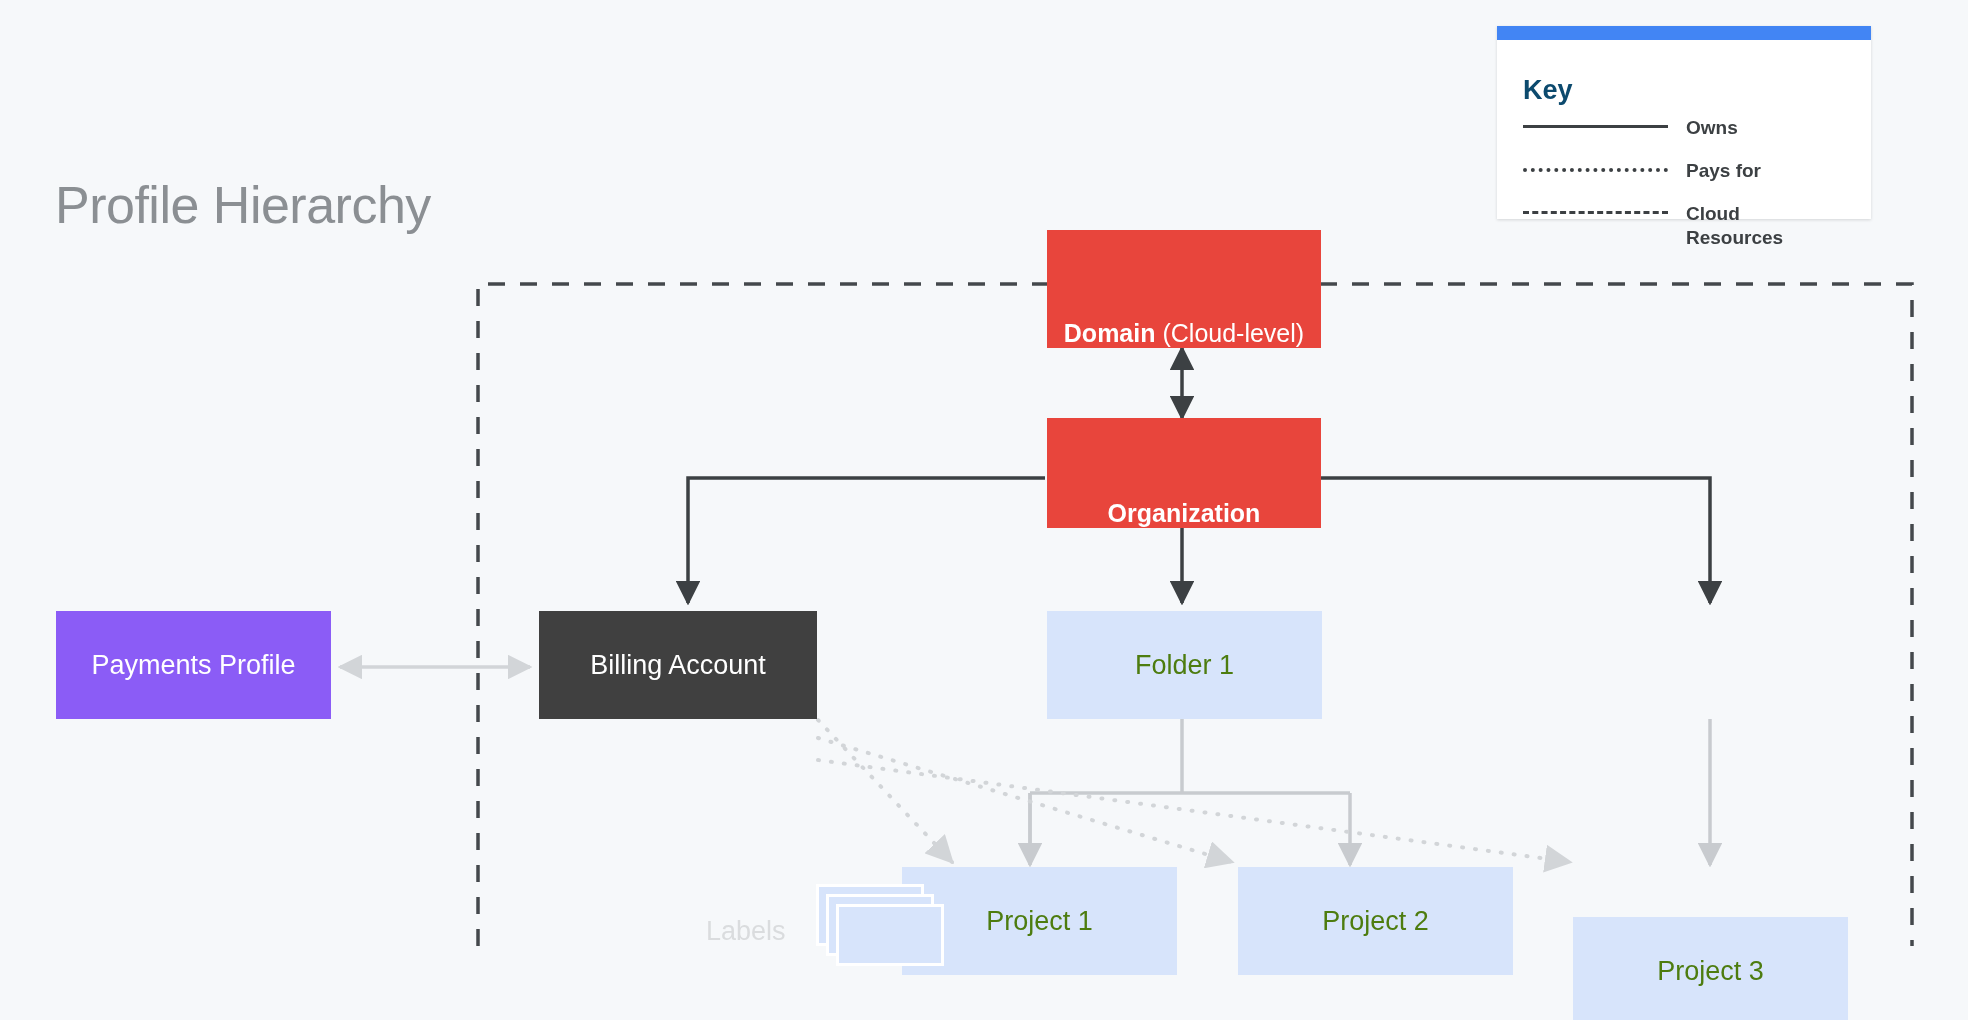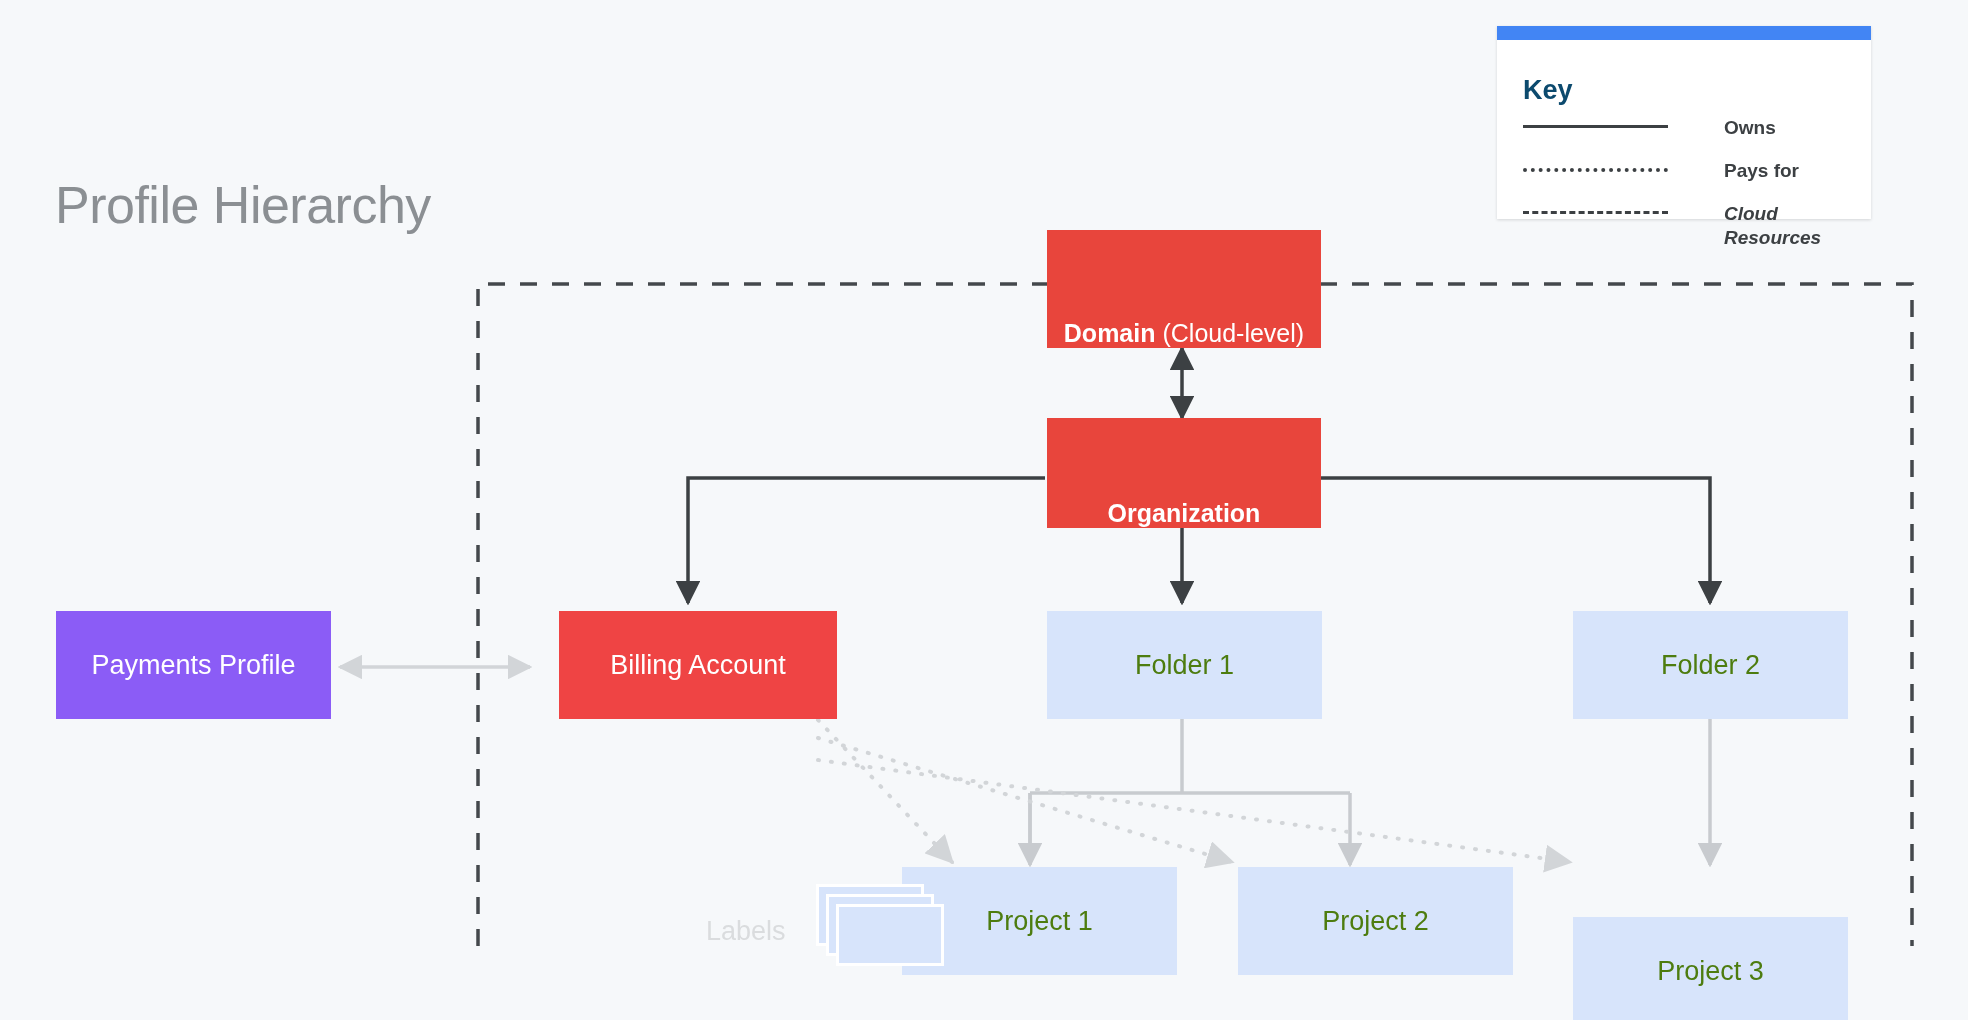--- a/index.html
+++ b/index.html
@@ -58,25 +58,24 @@
   .node-red .strong { font-weight: bold; }
   .node-red .light  { font-weight: 400; }
 
   .node-blue {
     background: #d7e4fb;
     color: #4d7c0f;
     font-size: 27px;
     font-weight: 400;
   }
   .node-green {
-    background: #ef4444;
+    background: #404040;
     color: #ffffff;
     font-size: 27px;
     font-weight: 400;
-    margin-left: 20px;
   }
   .node-cream {
     background: #8b5cf6;
     color: #ffffff;
     font-size: 27px;
     font-weight: 400;
   }
 
   
   .labels-text {
@@ -153,21 +152,21 @@
     border-top: 3px solid #3c4043;
   }
   .key-sample.solid  { border-top-style: solid; }
   .key-sample.dotted { border-top-style: dotted; border-top-width: 4px; }
   .key-sample.dashed { border-top-style: dashed; border-top-width: 3px; }
   .key-label {
     font-size: 19px;
     font-weight: bold;
     color: #3c4043;
     line-height: 1.22;
-    margin-left: 56px;
+    margin-left: 18px;
   }
 </style>
 </head>
 <body>
 
 <div id="stage">
 
   <svg id="edges" viewBox="0 0 1968 1020" width="1968" height="1020">
     <defs>
       <marker id="arrowDark" viewBox="0 0 10 10" refX="9" refY="5" markerWidth="7" markerHeight="7" orient="auto-start-reverse">
@@ -224,23 +223,20 @@
   </div>
 
   <div class="node node-green" style="left:539px; top:611px; width:278px; height:108px;">
     <span>Billing Account</span>
   </div>
 
   <div class="node node-blue" style="left:1047px; top:611px; width:275px; height:108px;">
     <span>Folder 1</span>
   </div>
 
-  <div class="node node-blue" style="left:1573px; top:611px; width:275px; height:108px;">
-    <span>Folder 2</span>
-  </div>
 
   <div class="node node-blue" style="left:902px; top:867px; width:275px; height:108px;">
     <span>Project 1</span>
   </div>
 
   <div class="node node-blue" style="left:1238px; top:867px; width:275px; height:108px;">
     <span>Project 2</span>
   </div>
 
   <div class="node node-blue" style="left:1573px; top:917px; width:275px; height:108px;">
@@ -261,18 +257,18 @@
       <div class="key-row">
         <span class="key-sample solid"></span>
         <span class="key-label">Owns</span>
       </div>
       <div class="key-row">
         <span class="key-sample dotted"></span>
         <span class="key-label">Pays for</span>
       </div>
       <div class="key-row">
         <span class="key-sample dashed"></span>
-        <span class="key-label" style="max-width:120px;font-style:italic;">Cloud Resources</span>
+        <span class="key-label" style="max-width:120px;">Cloud Resources</span>
       </div>
     </div>
   </div>
 
 </div>
 
 </body></html>

